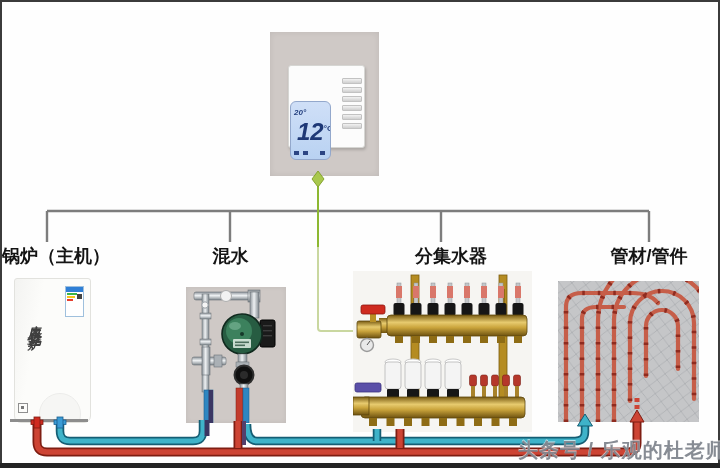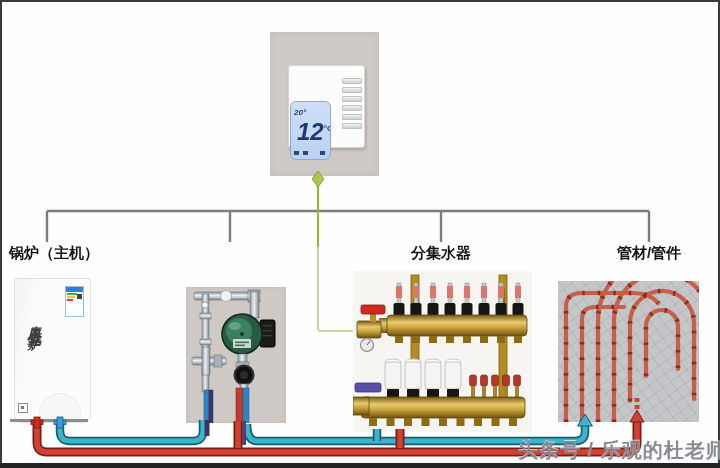--- a/index.html
+++ b/index.html
@@ -5,21 +5,21 @@
   html,body{margin:0;padding:0;background:#ffffff;font-family:"Liberation Sans",sans-serif;}
   .canvas{position:relative;width:720px;height:468px;background:#fefefe;overflow:hidden;}
   .edge{position:absolute;background:#3b3b3b;}
   .edge.top{left:0;top:0;width:720px;height:2px;}
   .edge.left{left:0;top:0;width:2px;height:468px;}
   .edge.right{left:718px;top:0;width:2px;height:468px;}
   .edge.bottom{left:0;top:463px;width:720px;height:5px;background:#232323;}
 
   .lbl{position:absolute;font-weight:bold;color:#141414;text-align:center;white-space:nowrap;}
   .lbl.top-lbl{font-size:19px;}
-  .lbl.row-lbl{font-size:15px;}
+  .lbl.row-lbl{font-size:18px;}
 
   
   .tstat-panel{position:absolute;left:270px;top:32px;width:109px;height:144px;background:var(--panel-gray);box-shadow:inset 0 0 6px rgba(0,0,0,.08);}
   .tstat-unit{position:absolute;left:18px;top:33px;width:75px;height:81px;background:#fcfcfc;border:1px solid #d6d6d3;border-radius:3px;box-shadow:1px 2px 3px rgba(0,0,0,.18);}
   .tstat-lcd{position:absolute;left:1px;top:9px;width:39px;height:57px;background:linear-gradient(#cfdff7,var(--lcd-blue));border:1px solid #93a8cc;border-radius:6px;overflow:hidden;margin-top:26px;}
   .lcd-small{position:absolute;left:3px;top:6px;font-size:8px;font-weight:bold;font-style:italic;color:#24407f;}
   .lcd-main{position:absolute;left:6px;top:14px;width:32px;font-size:24px;font-weight:bold;font-style:italic;color:#1e3876;line-height:26px;text-align:center;}
   .lcd-main sup{font-size:8px;font-style:normal;}
   .lcd-icons{position:absolute;left:3px;bottom:4px;width:33px;height:4px;display:flex;gap:4px;}
   .lcd-icons i{display:block;width:5px;height:4px;background:#2c4583;}
@@ -62,21 +62,22 @@
   .coil{stroke:#c65e49;stroke-width:4.2;fill:none;stroke-linecap:round;}
   .coilclip{stroke:#8f2b1f;stroke-width:4.6;fill:none;stroke-dasharray:2.5 13;}
   .mesh-line{stroke:#a7aaad;stroke-width:0.8;}
 </style>
 </head>
 <body>
 
 <div class="canvas">
 
   <div class="lbl row-lbl" style="left:2px;top:244px;width:104px;">锅炉（主机）</div>
-  <div class="lbl row-lbl" style="left:395px;top:244px;width:92px;">分集水器</div>
+  <div class="lbl row-lbl" style="left:188px;top:244px;width:85px;">混水</div>
+  <div class="lbl row-lbl" style="left:395px;top:244px;width:92px;text-align:right;">分集水器</div>
   <div class="lbl row-lbl" style="left:597px;top:244px;width:104px;text-align:center;">管材/管件</div>
 
   <div class="tstat-panel">
     <div class="tstat-unit">
       <div class="tstat-lcd">
         <span class="lcd-small">20°</span>
         <div class="lcd-main"><span>12</span><sup>°C</sup></div>
         <div class="lcd-icons">
             <i></i>
             <i></i>

